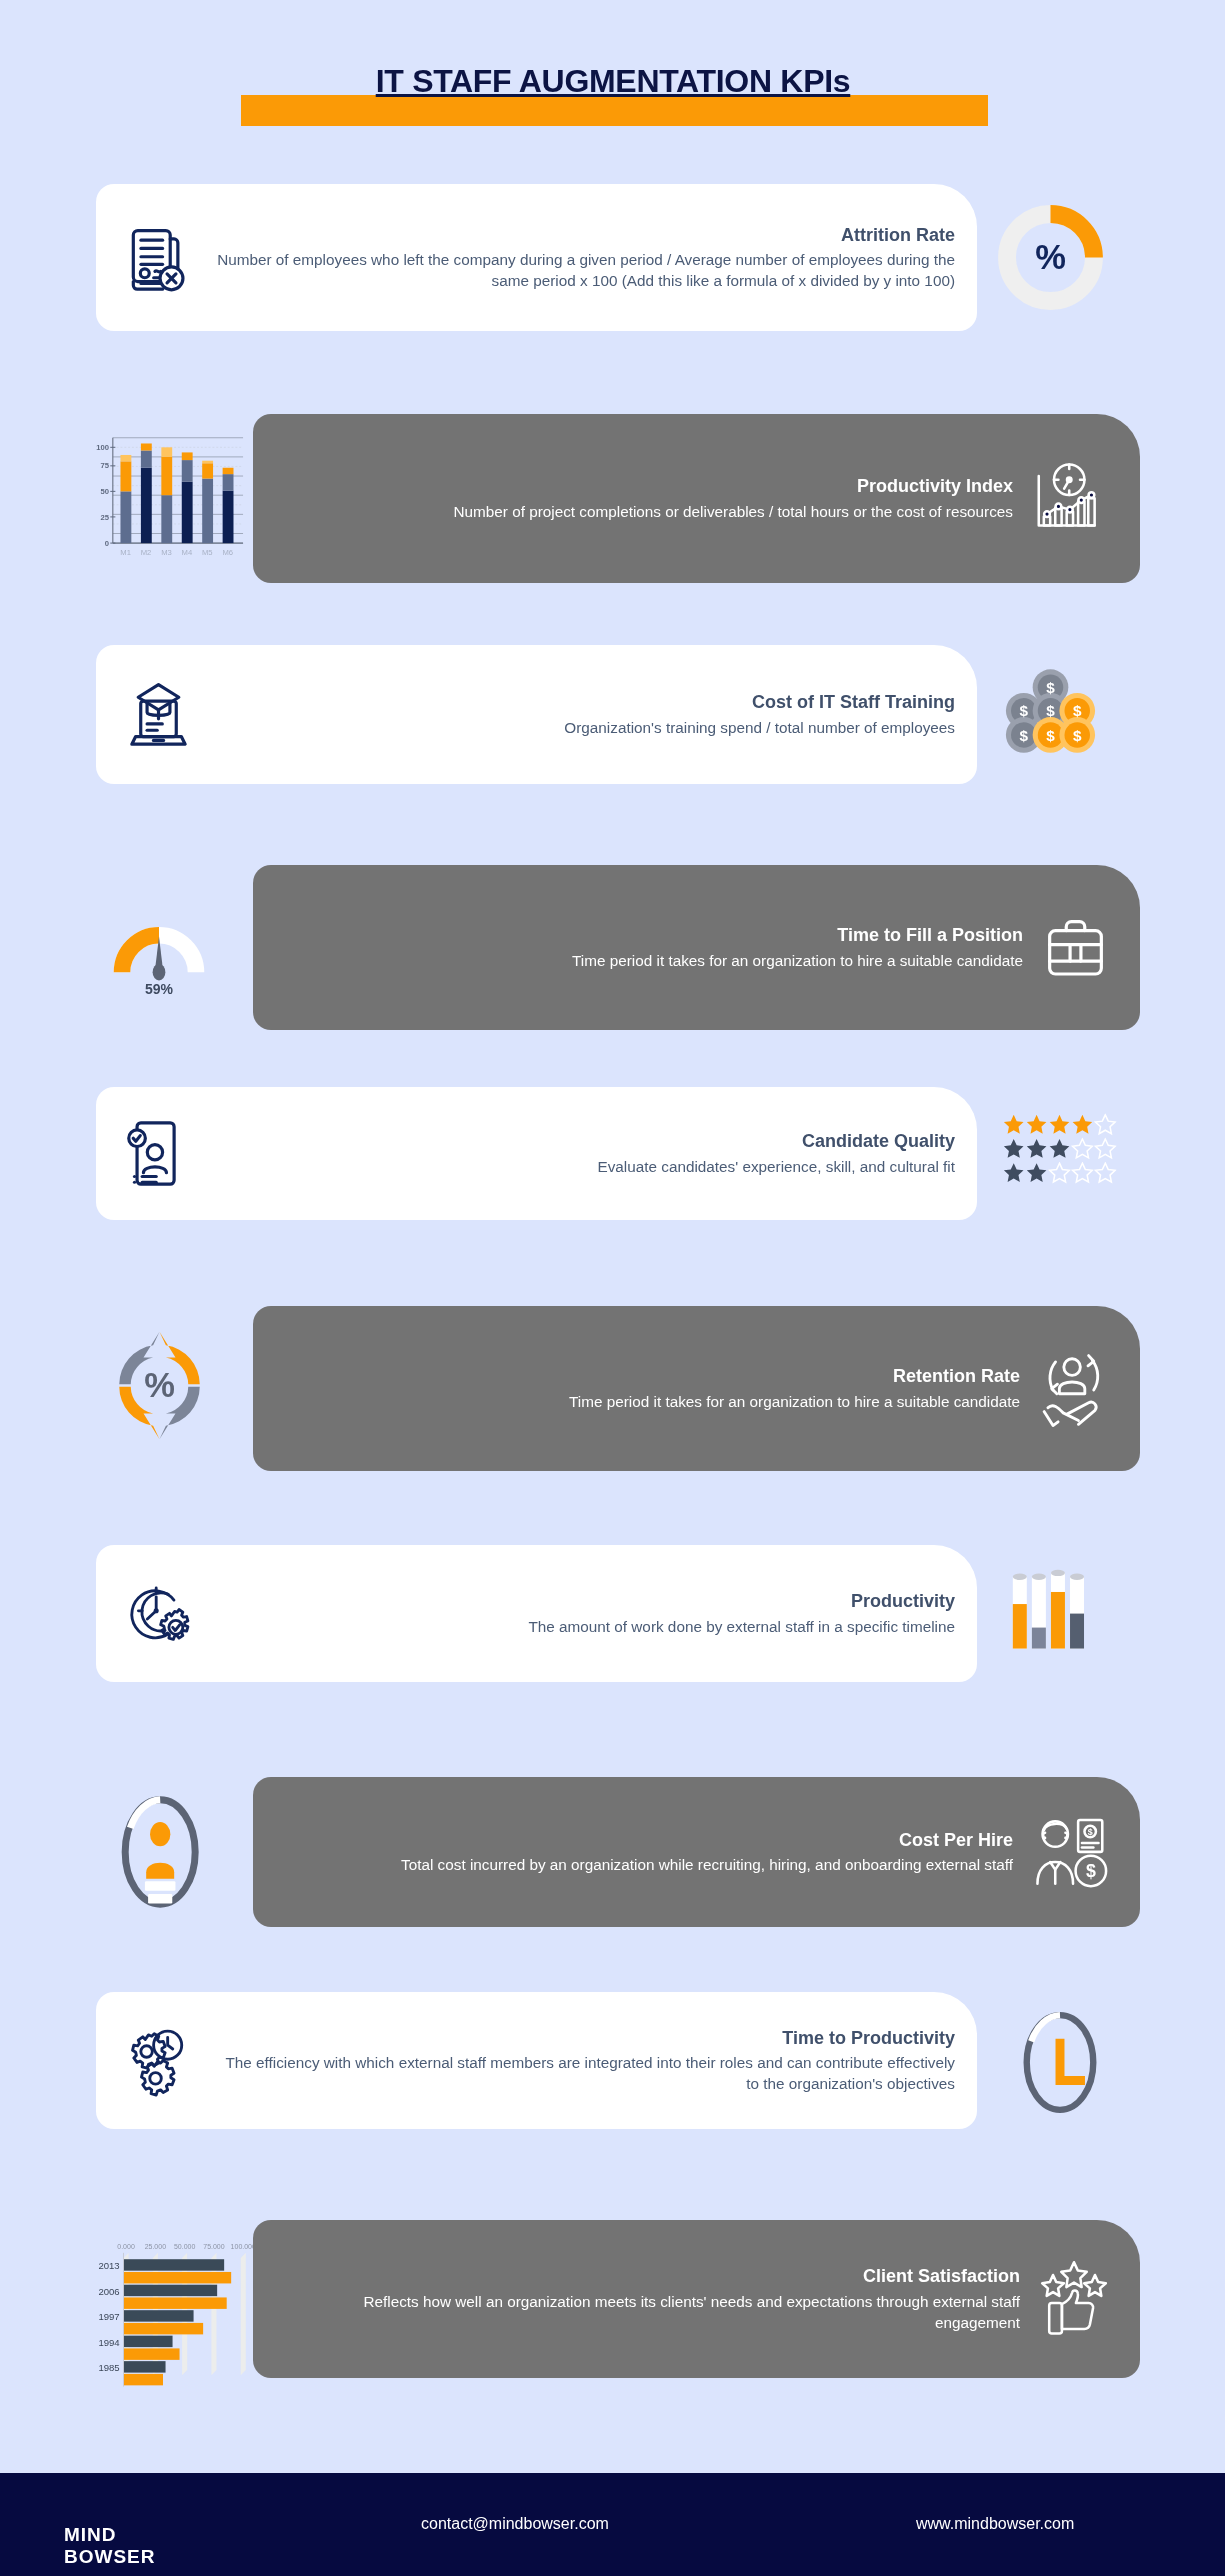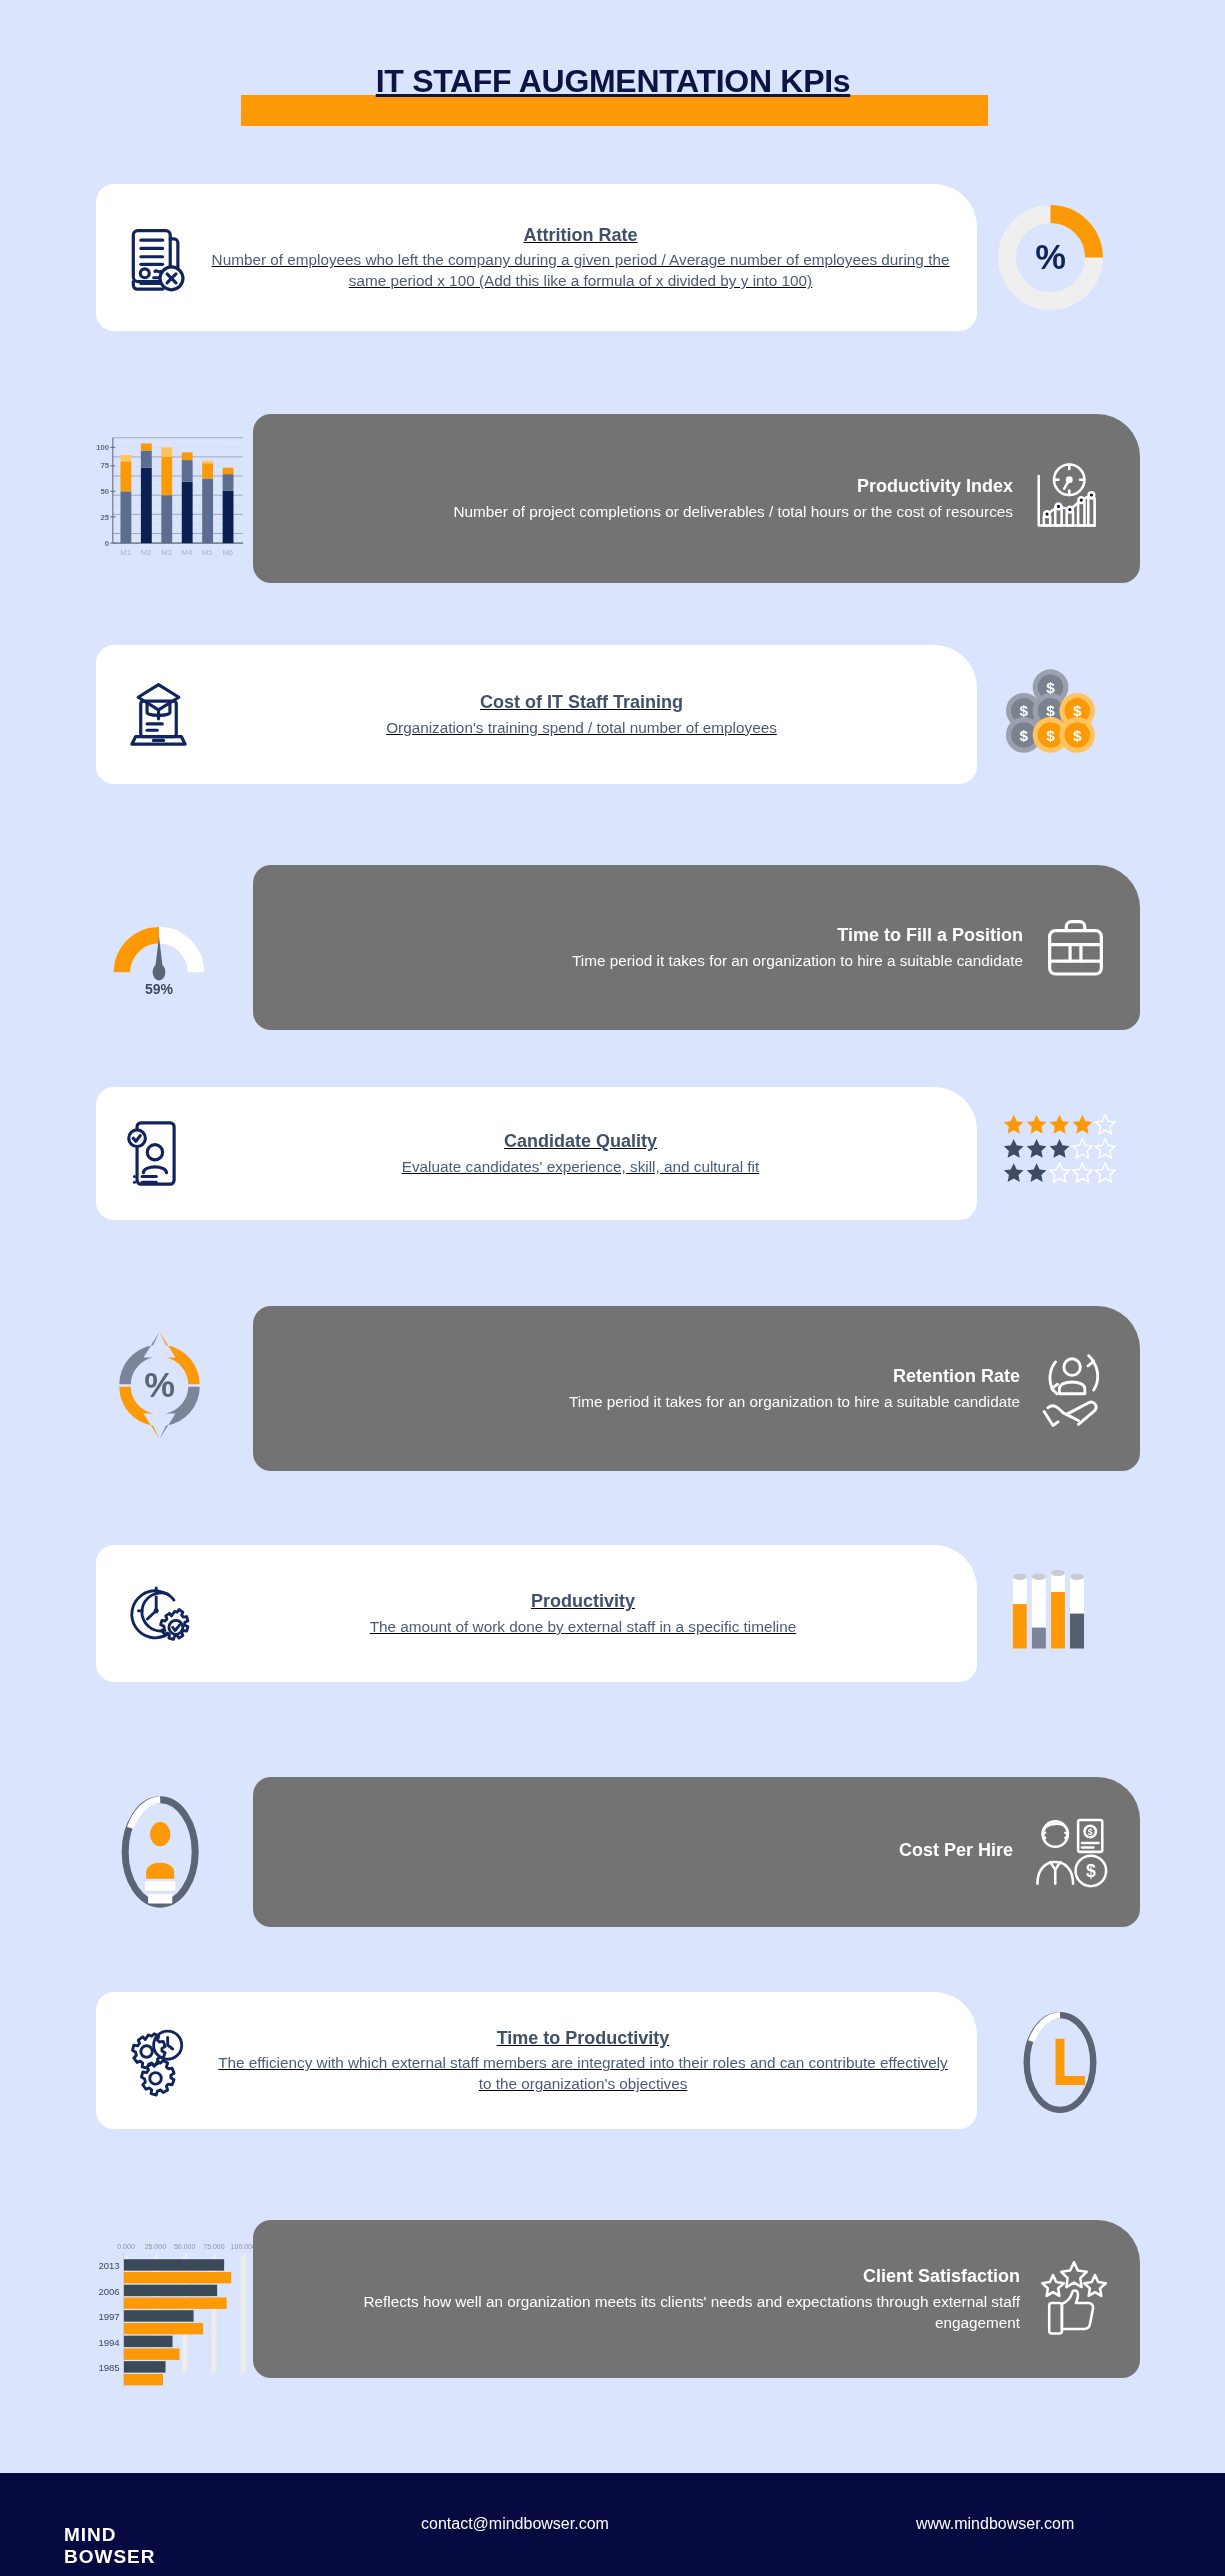--- a/index.html
+++ b/index.html
@@ -70,21 +70,21 @@
   }
   .card-dark .card-inner {
     display: flex;
     align-items: center;
     width: 100%;
     padding: 0 31px 0 25.5px;
     gap: 19px;
     flex-direction: row;
   }
 
-  .txt-white { flex: 1; text-align: center; text-decoration: underline; }
+  .txt-white { flex: 1; text-align: right; }
   .txt-dark  { flex: 1; text-align: right; }
 
   .kpi-title {
     font-size: 18px;
     font-weight: bold;
     color: #40506b;
     margin-bottom: 3.8px;
     line-height: 22px;
   }
   .card-dark .kpi-title { color: #ffffff; }
@@ -524,20 +524,21 @@
         <ellipse cx="82" cy="72" rx="16" ry="19" fill="#fb9a06"></ellipse>
         <path d="M60 132c0-20 44-20 44 0v10H60z" fill="#fb9a06"></path>
         <rect x="58" y="146" width="48" height="15" rx="2" fill="#ffffff"></rect>
         <rect x="63" y="166" width="38" height="15" rx="2" fill="#ffffff"></rect>
       </svg>
     </div>
     <div class="card card-dark" style="left:253px;top:0;width:887px;height:150px;">
       <div class="card-inner">
         <div class="txt-dark">
           <div class="kpi-title">Cost Per Hire</div>
+          <div class="kpi-desc">Total cost incurred by an organization while recruiting, hiring, and onboarding external staff</div>
         </div>
         <div class="icon-slot">
           <svg width="77" height="75" viewBox="0 0 120 118">
             <g fill="none" stroke="#ffffff" stroke-width="4" stroke-linecap="round" stroke-linejoin="round">
 
               <circle cx="36" cy="30" r="20"></circle>
               <path d="M18 24c4-12 30-14 36-2"></path>
               <path d="M20 36c-4 0-4-8 0-8"></path>
               <path d="M52 36c4 0 4-8 0-8"></path>
 

